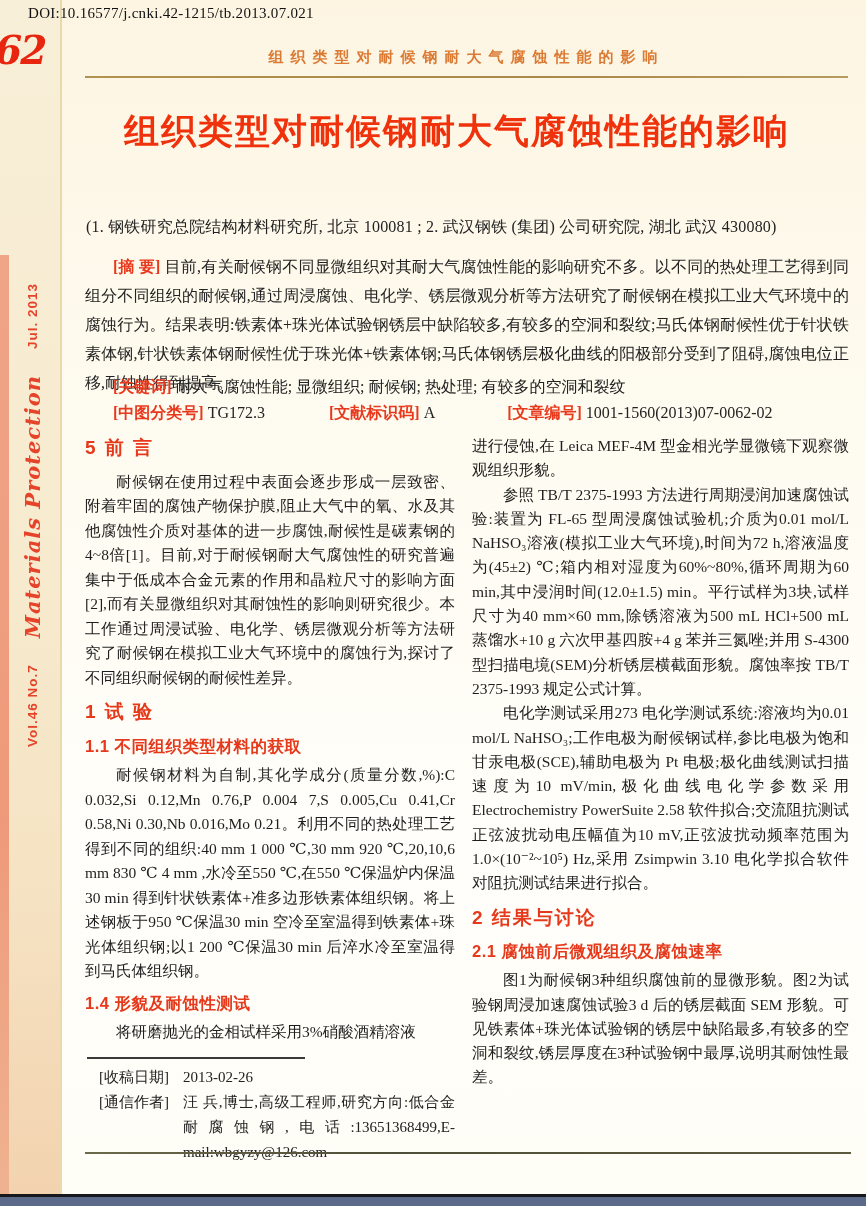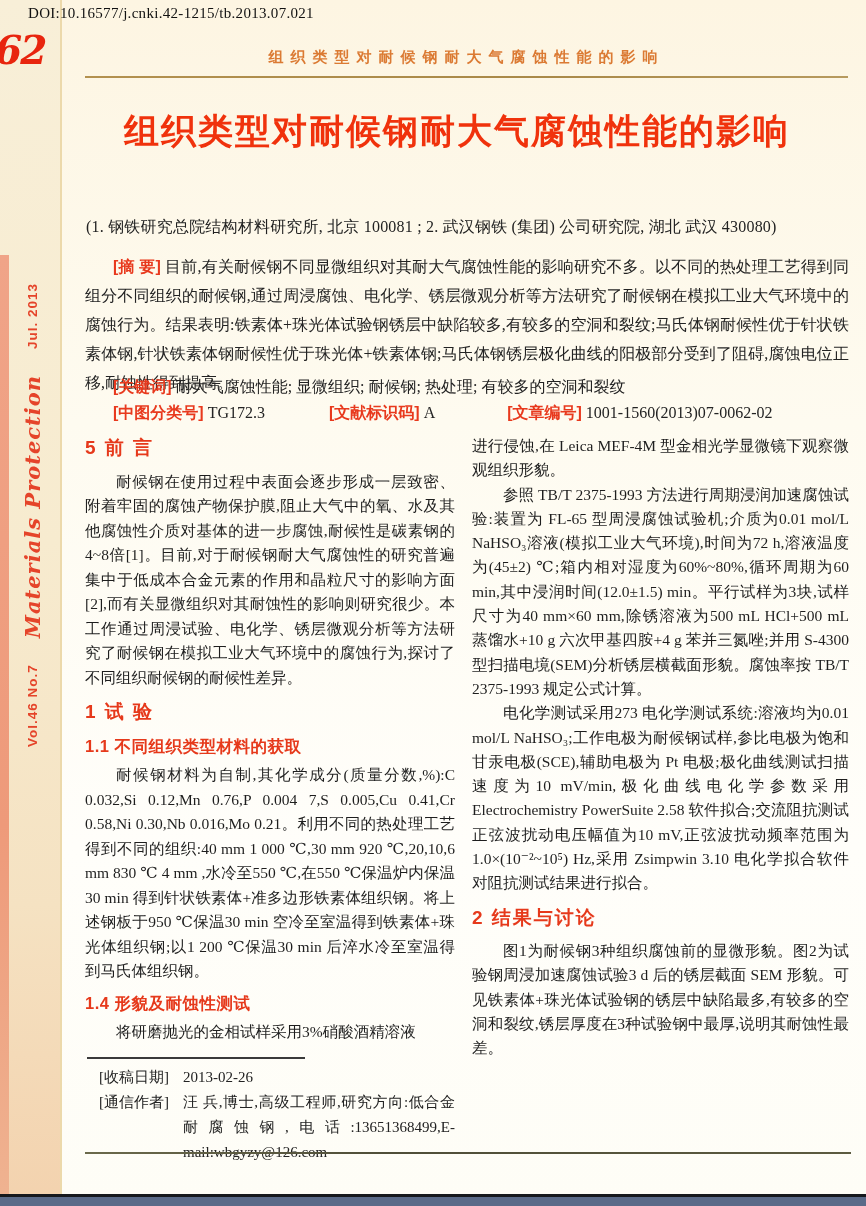--- a/index.html
+++ b/index.html
@@ -55,21 +55,21 @@
   }
   .authors { position:absolute; left:86px; top:186px; font-size:17.5px; font-weight:bold; color:#222; }
   .authors sup { font-size:11px; font-weight:bold; }
   .authors .sep { margin:0 4px 0 1px; }
   .affiliation { position:absolute; left:86px; top:217px; font-size:16px; color:#222; letter-spacing:.2px; }
   
   .abstract-block {
     position:absolute; left:85px; top:252px; width:764px;
     font-size:16px; line-height:29px; text-align:justify; color:#232323;
   }
-  .red-label { color:#e8391d; font-weight:bold; font-family:Liberation Sans, sans-serif;padding-left:28px; }
+  .red-label { color:#e8391d; font-weight:bold; font-family:Liberation Serif, serif;padding-left:28px; }
   .kw-line { position:absolute; left:85px; top:377px; width:764px; font-size:16px; color:#232323; }
   .meta-line { position:absolute; left:85px; top:403px; width:764px; font-size:16px; color:#232323;
     display:flex; gap:12px; flex-wrap:nowrap; }
   .meta-line .pair { white-space:nowrap; }
   .meta-line .gap1 { margin-left:24px; } .meta-line .gap2 { margin-left:32px; }
   
   .columns { position:absolute; left:85px; top:434px; width:764px; display:flex; gap:17px; }
   .col { text-align:justify; }
   .col-left  { width:370px; font-size:15.5px; line-height:24.5px; }
   .col-right { width:377px; font-size:15.5px; line-height:24.3px; }
@@ -156,19 +156,20 @@
           <span class="fn-value">汪  兵,博士,高级工程师,研究方向:低合金耐腐蚀钢,电话:13651368499,E-mail:wbgyzy@126.com</span>
         </div>
       </div>
     </div>
 
     <div class="col col-right">
       <p class="no-indent">进行侵蚀,在 Leica MEF-4M 型金相光学显微镜下观察微观组织形貌。</p>
       <p>参照 TB/T 2375-1993 方法进行周期浸润加速腐蚀试验:装置为 FL-65 型周浸腐蚀试验机;介质为0.01 mol/L NaHSO₃溶液(模拟工业大气环境),时间为72 h,溶液温度为(45±2) ℃;箱内相对湿度为60%~80%,循环周期为60 min,其中浸润时间(12.0±1.5) min。平行试样为3块,试样尺寸为40 mm×60 mm,除锈溶液为500 mL HCl+500 mL 蒸馏水+10 g 六次甲基四胺+4 g 苯并三氮唑;并用 S-4300 型扫描电境(SEM)分析锈层横截面形貌。腐蚀率按 TB/T 2375-1993 规定公式计算。</p>
       <p>电化学测试采用273 电化学测试系统:溶液均为0.01 mol/L NaHSO₃;工作电极为耐候钢试样,参比电极为饱和甘汞电极(SCE),辅助电极为 Pt 电极;极化曲线测试扫描速度为10 mV/min,极化曲线电化学参数采用 Electrochemistry PowerSuite 2.58 软件拟合;交流阻抗测试正弦波扰动电压幅值为10 mV,正弦波扰动频率范围为1.0×(10⁻²~10⁵) Hz,采用 Zsimpwin 3.10 电化学拟合软件对阻抗测试结果进行拟合。</p>
       <h2 class="sec">2  结果与讨论</h2>
+      <h3 class="subsec">2.1  腐蚀前后微观组织及腐蚀速率</h3>
       <p>图1为耐候钢3种组织腐蚀前的显微形貌。图2为试验钢周浸加速腐蚀试验3 d 后的锈层截面 SEM 形貌。可见铁素体+珠光体试验钢的锈层中缺陷最多,有较多的空洞和裂纹,锈层厚度在3种试验钢中最厚,说明其耐蚀性最差。</p>
     </div>
   </div>
 
   <div class="bottom-rule"></div>
   <div class="bottom-edge"></div>
 </div>
 
 </body></html>

